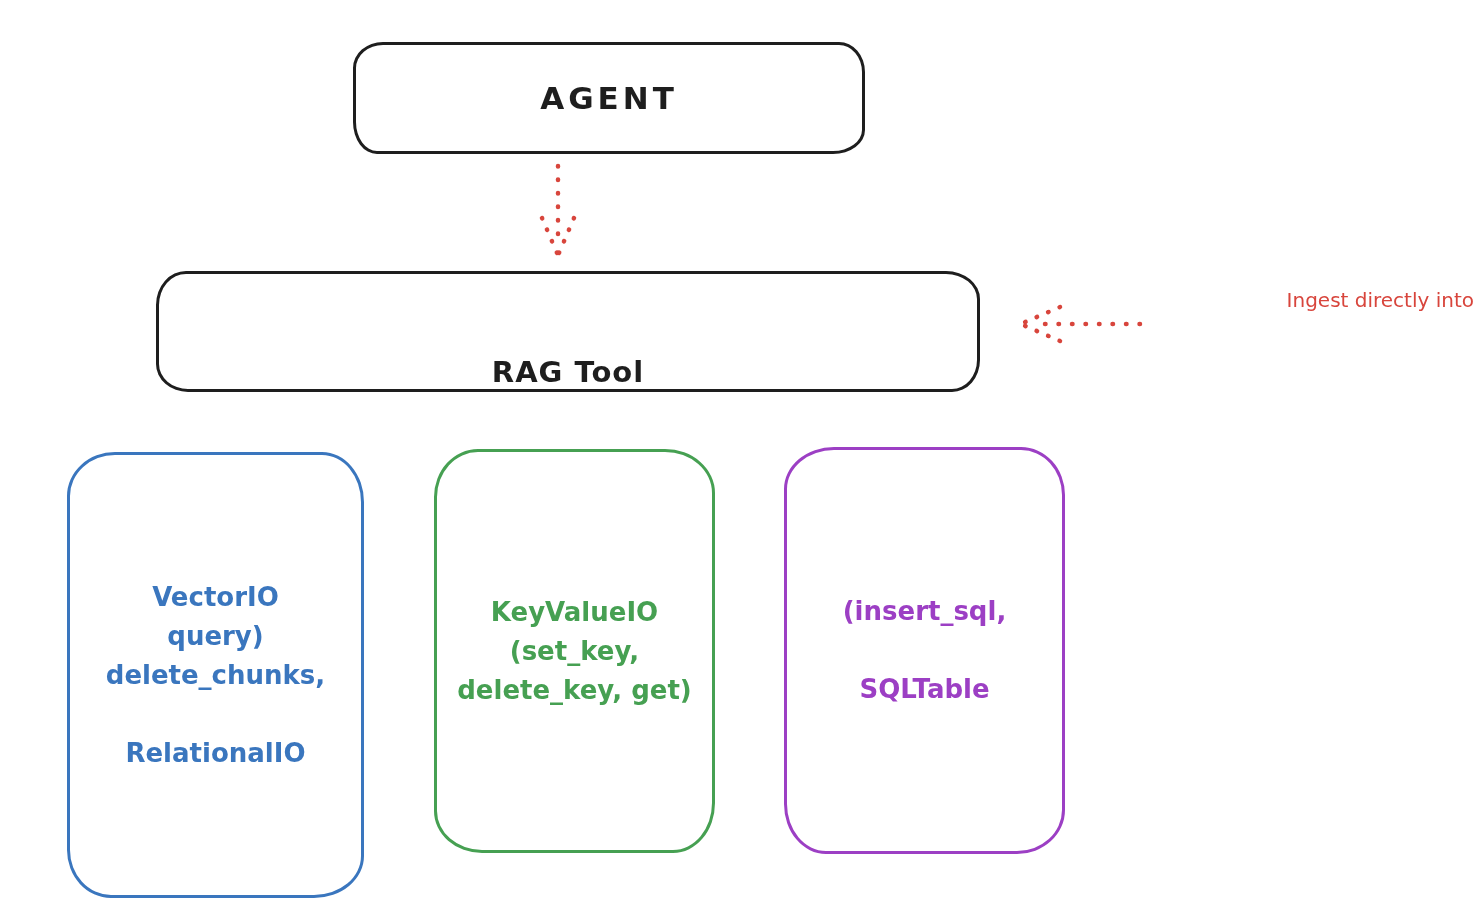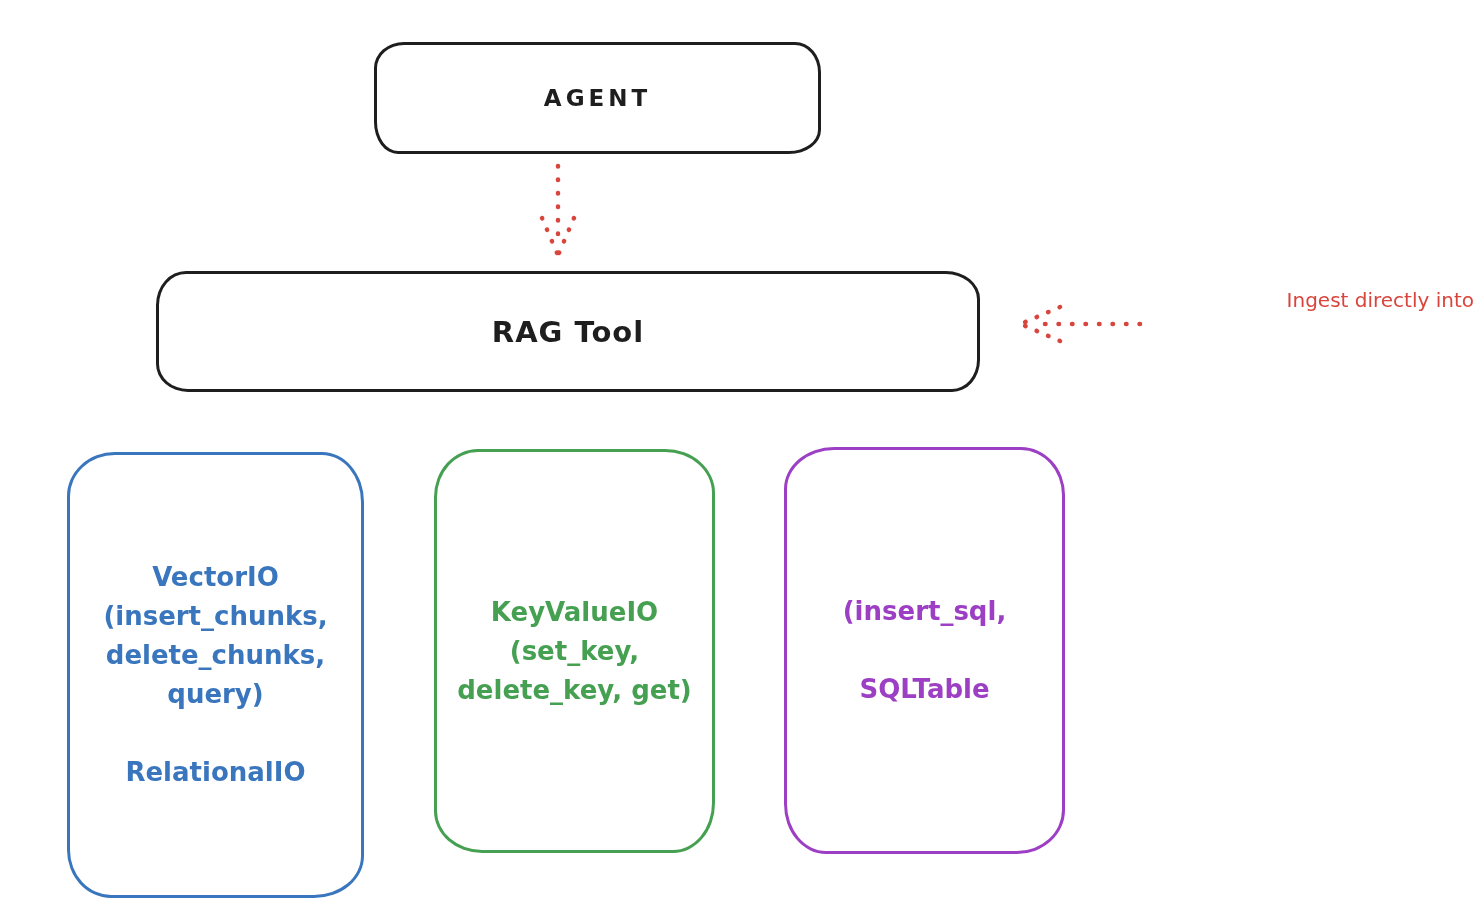--- a/index.html
+++ b/index.html
@@ -18,32 +18,32 @@
   .node {
     position: absolute;
     box-sizing: border-box;
     display: flex;
     align-items: center;
     justify-content: center;
     background: #ffffff;
   }
   
   .node-agent {
-    left: 374px; top: 42px; width: 447px; height: 112px;
+    left: 353px; top: 42px; width: 512px; height: 112px;
     border: 3.5px solid var(--ink);
     border-radius: 30px 26px 32px 24px / 26px 30px 24px 32px;
     color: var(--ink);
-    font-size: 23px; font-weight: 700; letter-spacing: 4px;
+    font-size: 31px; font-weight: 700; letter-spacing: 4px;
   }
   .node-rag {
     left: 156px; top: 271px; width: 824px; height: 121px;
     border: 3.5px solid var(--ink);
     border-radius: 30px 34px 28px 32px / 34px 28px 32px 28px;
     color: var(--ink);
-    font-size: 29px; font-weight: 600; letter-spacing: 1px;
+    font-size: 29px; font-weight: 600; letter-spacing: 1px; align-items: flex-end;
   }
   
   .node-io {
     flex-direction: column;
     text-align: center;
     font-size: 26px;
     font-weight: 600;
     line-height: 39px;
   }
   .node-vector {
@@ -106,23 +106,22 @@
     <line x1="46" y1="43" x2="9" y2="27" stroke="var(--red)" stroke-width="4.5" stroke-dasharray="0.5 12"></line>
   </svg>
 
   <div class="annotation">
     <div>Ingest directly into</div>
   </div>
 
   <div class="node node-io node-vector">
     <div>
       <div>VectorIO</div>
-      <div>(insert_chunks,</div>
+      <div>query)</div>
       <div>delete_chunks,</div>
-      <div>query)</div>
     </div>
     <div class="io-footer">RelationalIO</div>
   </div>
 
   <div class="node node-io node-keyvalue">
     <div>
       <div>KeyValueIO</div>
       <div>(set_key,</div>
       <div>delete_key, get)</div>
     </div>

